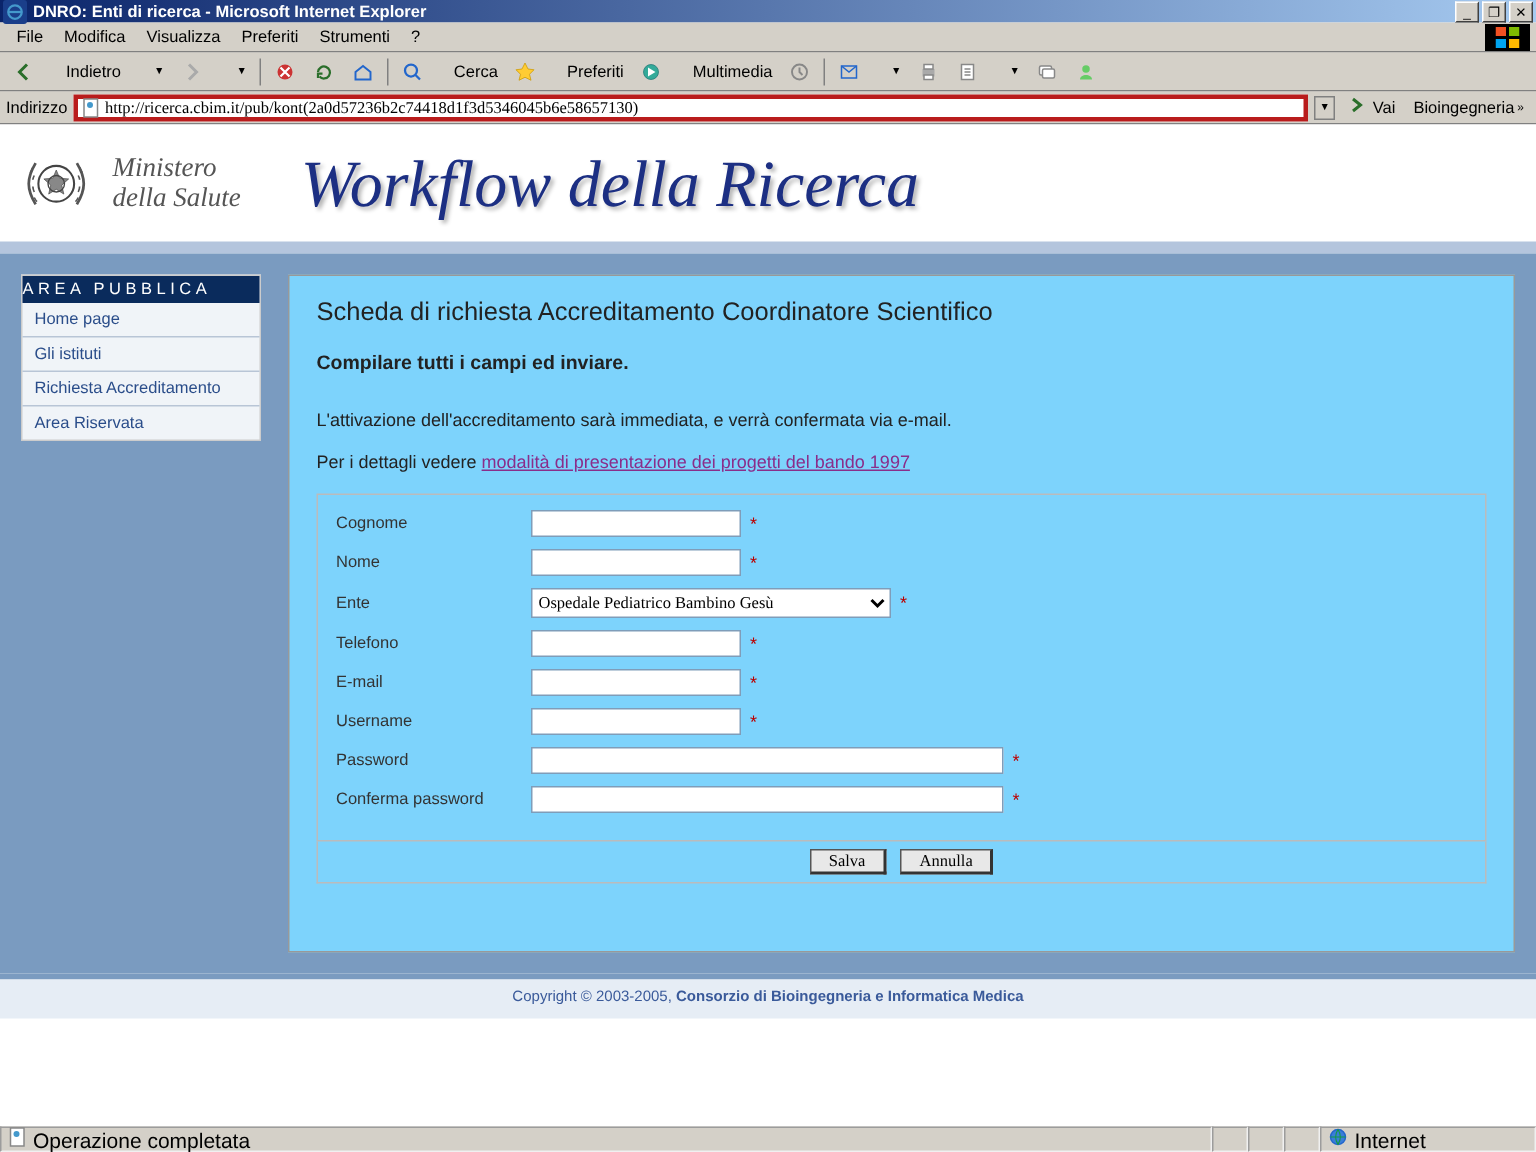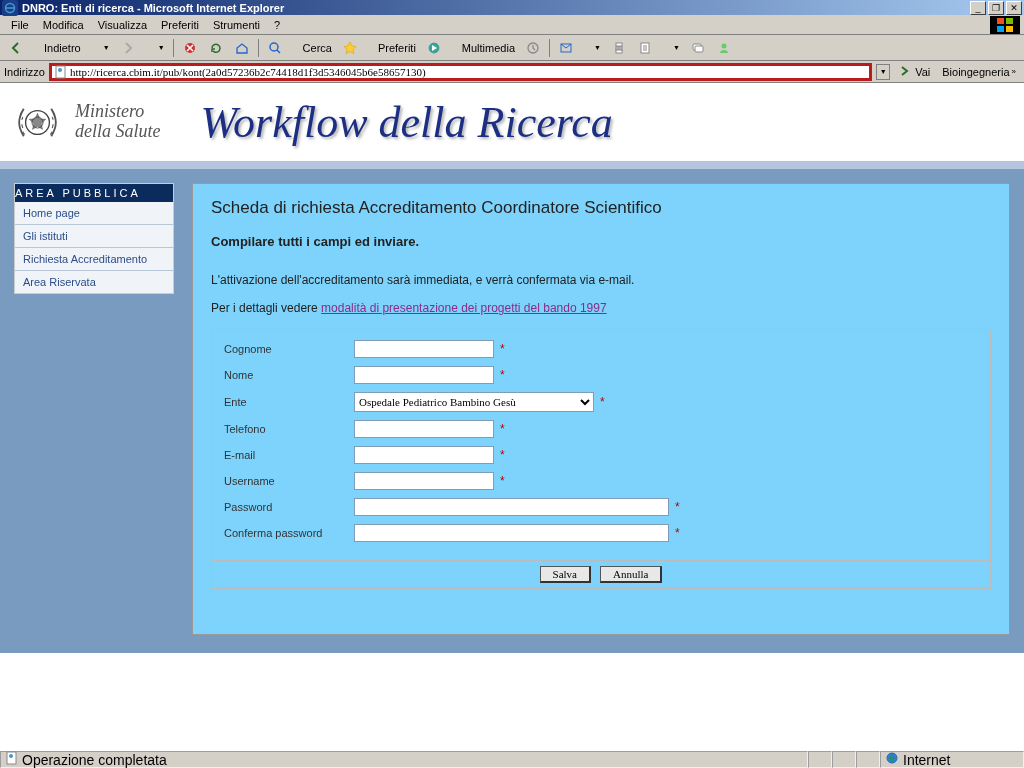--- a/index.html
+++ b/index.html
@@ -357,20 +357,23 @@
       <div class="btn-row">
         <button>Salva</button>
         <button>Annulla</button>
       </div>
     </div>
 
   </div>
 
   <div class="blue-strip" style="height:4px;background:#7a9bc0"></div>
 
+  <div class="footer-strip">
+    <span>Copyright © 2003-2005, </span><b>Consorzio di Bioingegneria e Informatica Medica</b>
+  </div>
 
 </div>
 
 <div class="statusbar">
   <div class="st-text">
     <span>
       <svg width="14" height="14">
           <rect x="2" y="1" width="9" height="12" fill="#fff" stroke="#888"></rect>
           <circle cx="6" cy="5" r="2" fill="#49c"></circle>
         </svg>

